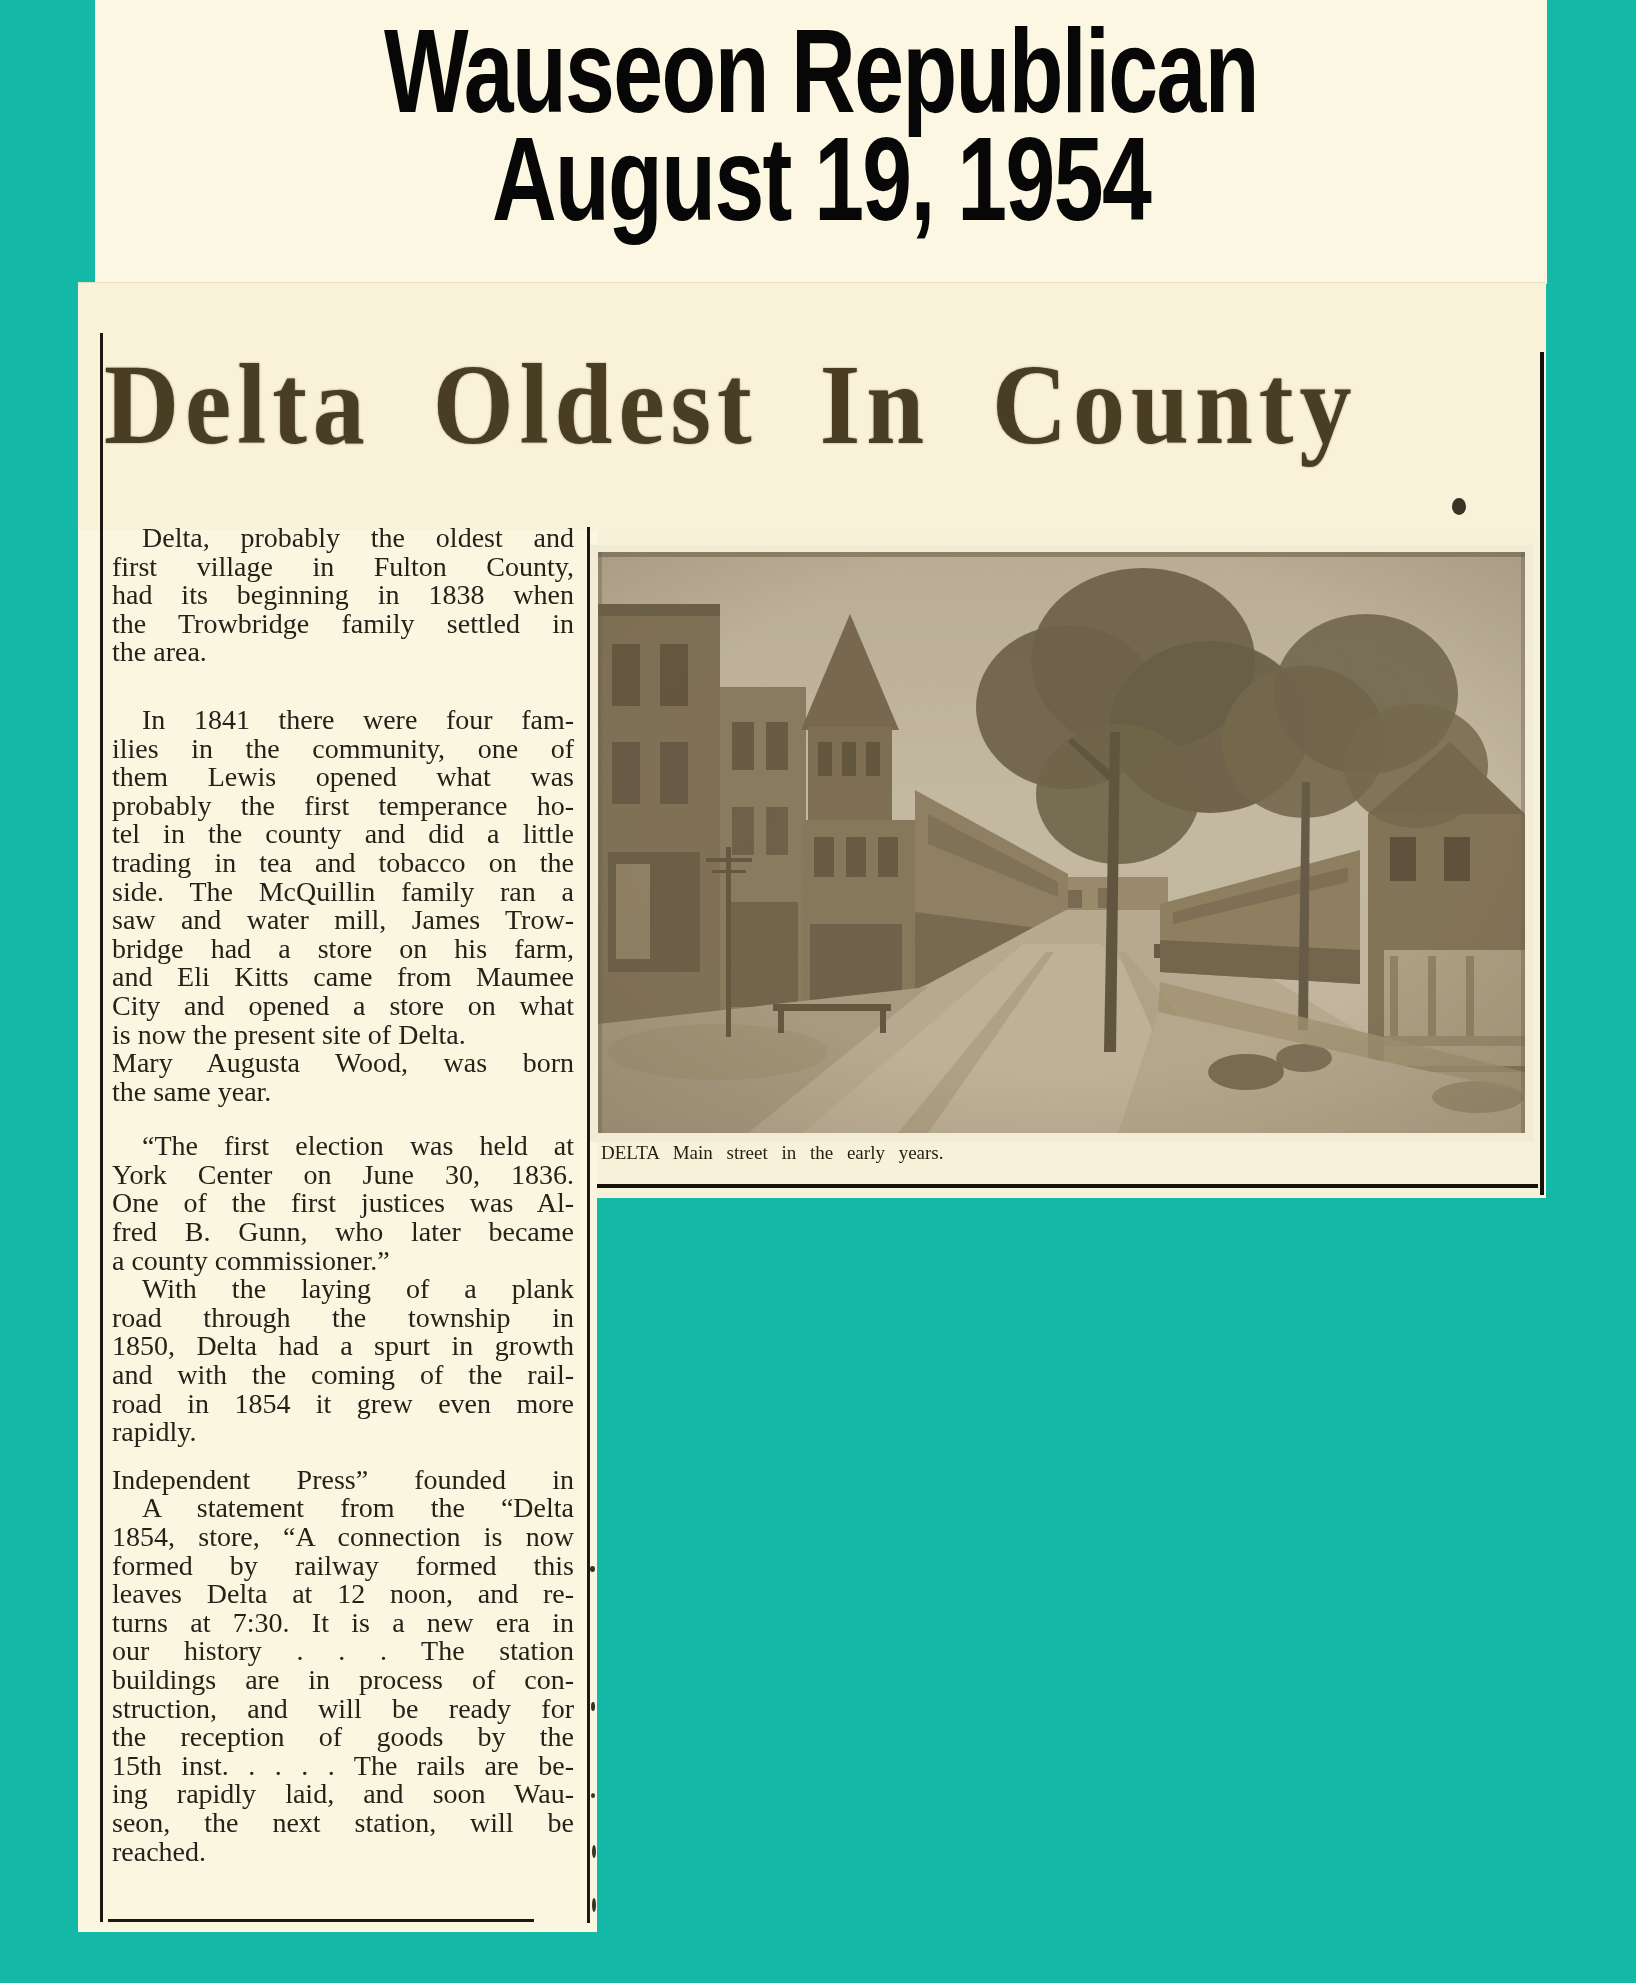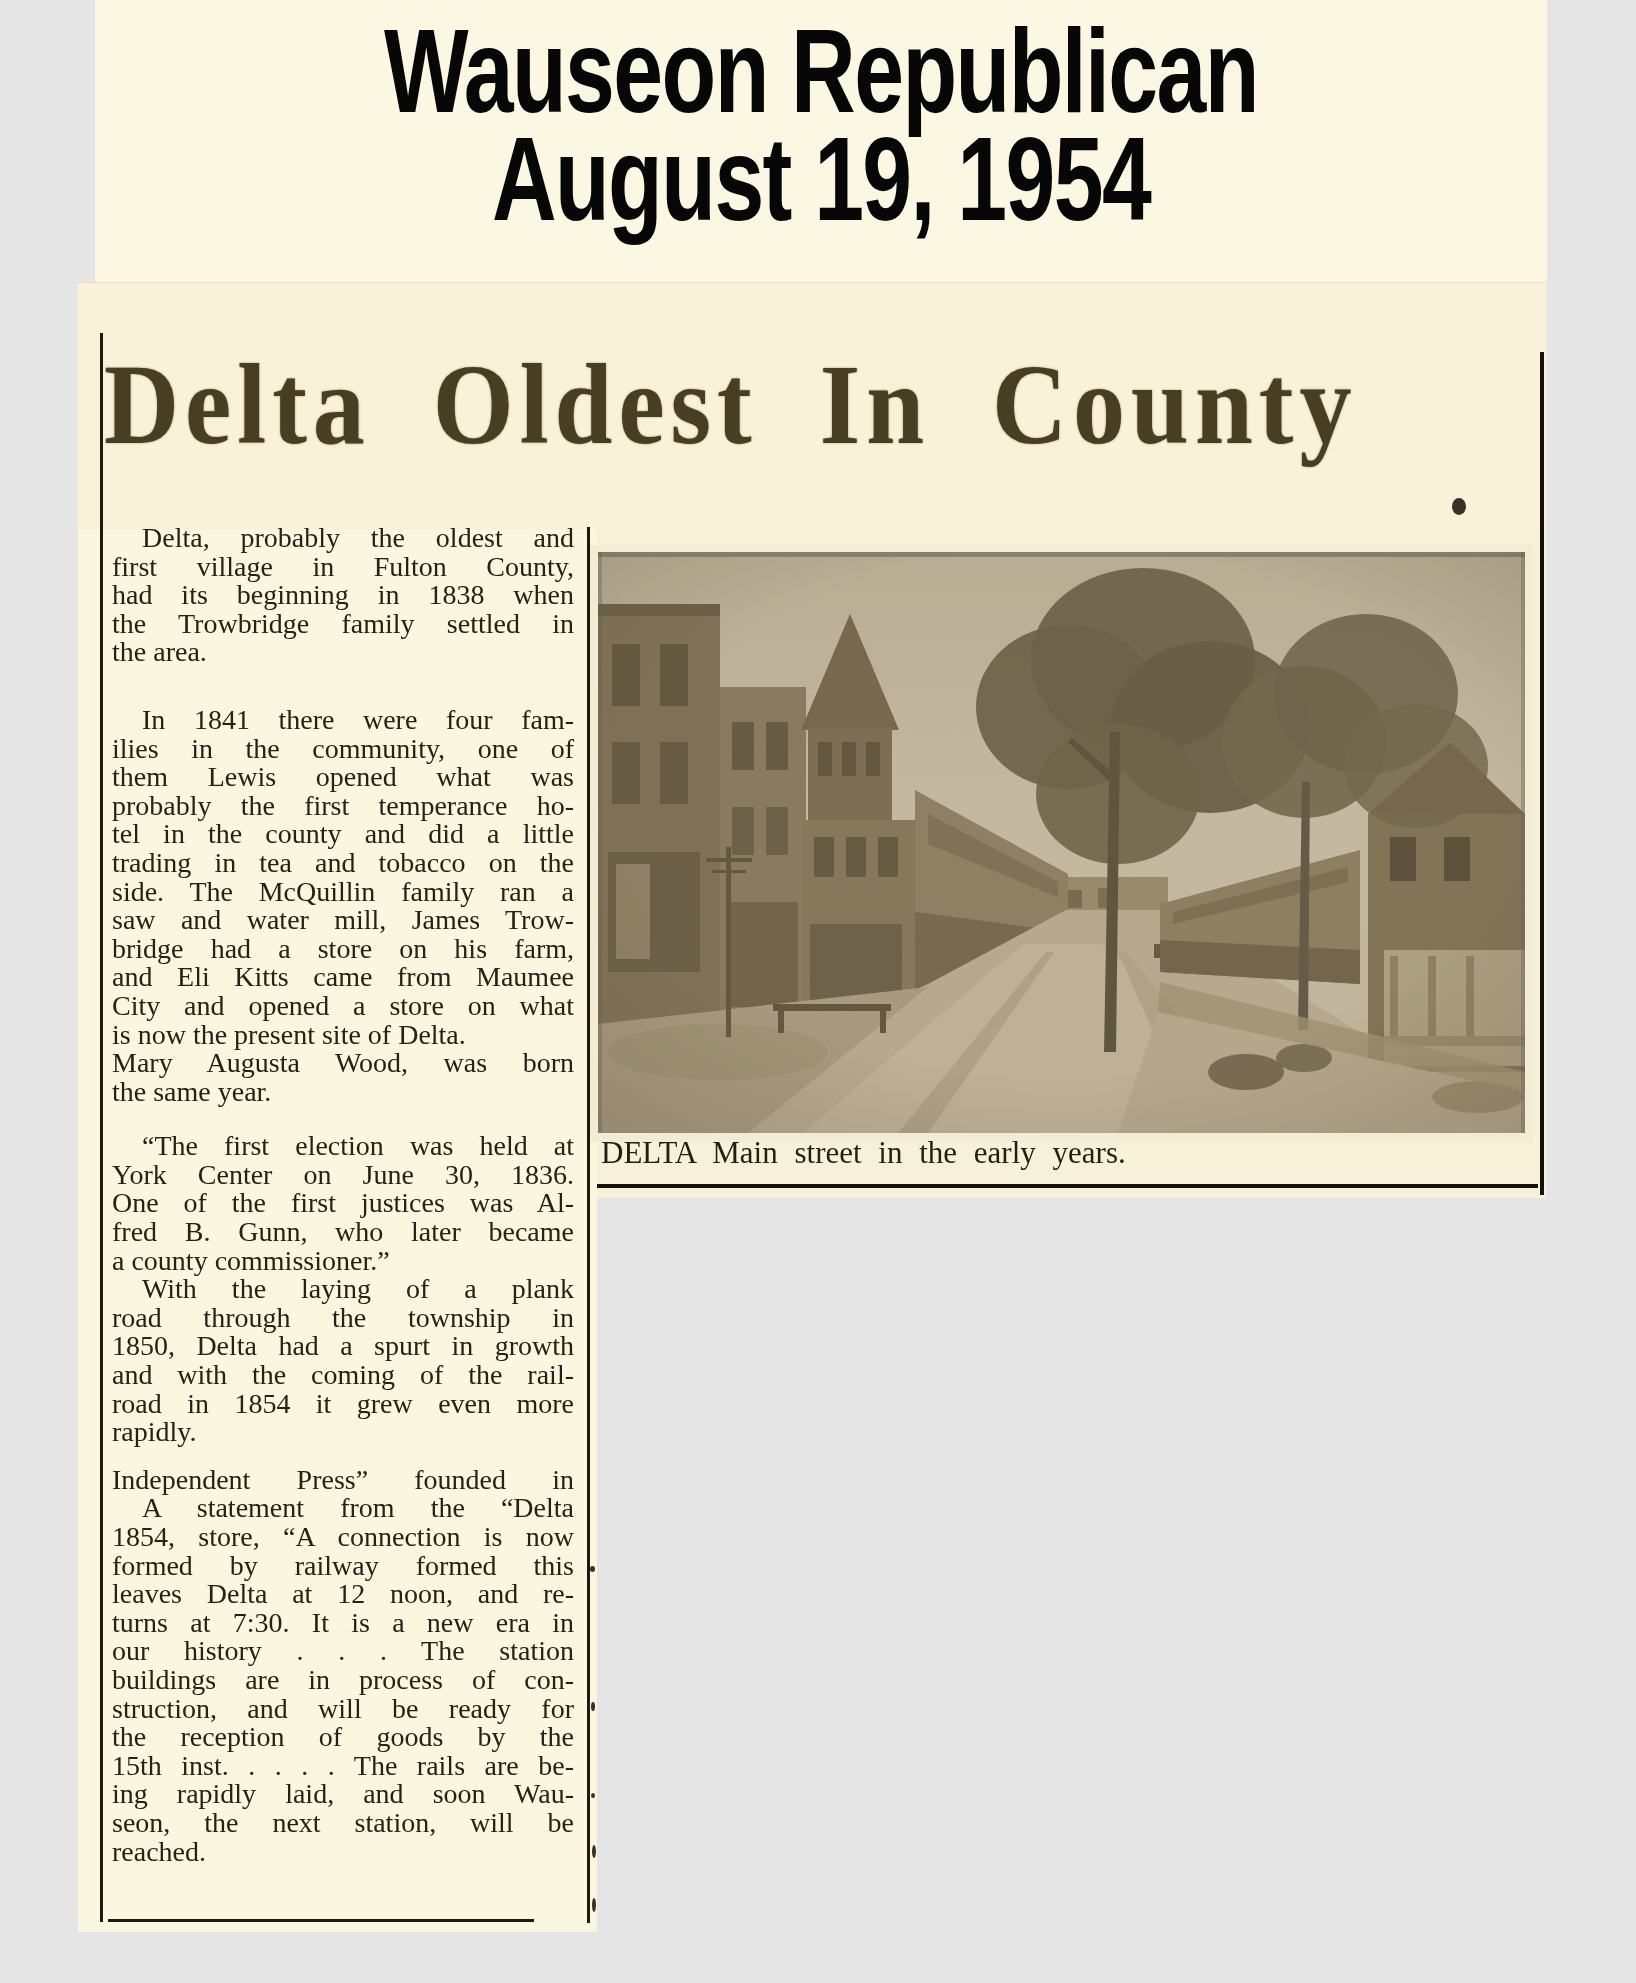--- a/index.html
+++ b/index.html
@@ -1,16 +1,16 @@
 <!DOCTYPE html>
 <html><head>
 <meta charset="utf-8">
 <style>
   html,body{margin:0;padding:0;background:#ffffff;}
-  .scan{position:relative;width:1636px;height:1983px;background:#e5e5e5;overflow:hidden;
+  .scan{position:relative;width:1636px;height:1983px;background:#14b8a6;overflow:hidden;
         font-family:"Liberation Serif","DejaVu Serif",serif;}
 
   
   .cream{position:absolute;background:#faf5dc;}
   .cream.top{left:95px;top:0;width:1452px;height:284px;background:#fbf7e2;}
   .cream.headline-strip{left:78px;top:282px;width:1468px;height:248px;background:#f9f1d8;
         box-shadow:inset 0 1px 0 #e9dfbe;}
   .cream.left-col{left:78px;top:530px;width:519px;height:1402px;background:#fbf6df;}
   .cream.photo-block{left:597px;top:530px;width:949px;height:668px;background:#f8f1da;}
 
@@ -43,21 +43,21 @@
   .rule.v-right{left:1540px;top:352px;width:4px;height:843px;background:#15110b;}
   .rule.h-col-bottom{left:108px;top:1919px;width:426px;height:3px;}
   .rule.h-caption{left:597px;top:1184px;width:941px;height:4px;background:#15110b;}
 
   
   .photo-margin{position:absolute;left:590px;top:545px;width:943px;height:597px;background:#f2ebd6;}
   .photo{position:absolute;left:598px;top:552px;width:927px;height:581px;}
   .photo svg{display:block;width:100%;height:100%;}
 
   .caption{position:absolute;left:601px;top:1136px;width:930px;color:#241f15;
-        font-size:31px;line-height:34px;word-spacing:9px;}
+        font-size:19px;line-height:34px;word-spacing:9px;}
 
   .speck{position:absolute;background:#3a3226;border-radius:50%;}
   .speck.s1{left:1452px;top:498px;width:14px;height:17px;}
   .speck.s2{left:590px;top:1566px;width:5px;height:6px;}
   .speck.s3{left:591px;top:1702px;width:4px;height:9px;}
   .speck.s4{left:591px;top:1793px;width:4px;height:5px;}
   .speck.s5{left:592px;top:1845px;width:4px;height:13px;}
   .speck.s6{left:592px;top:1898px;width:4px;height:14px;}
 </style>
 </head>

